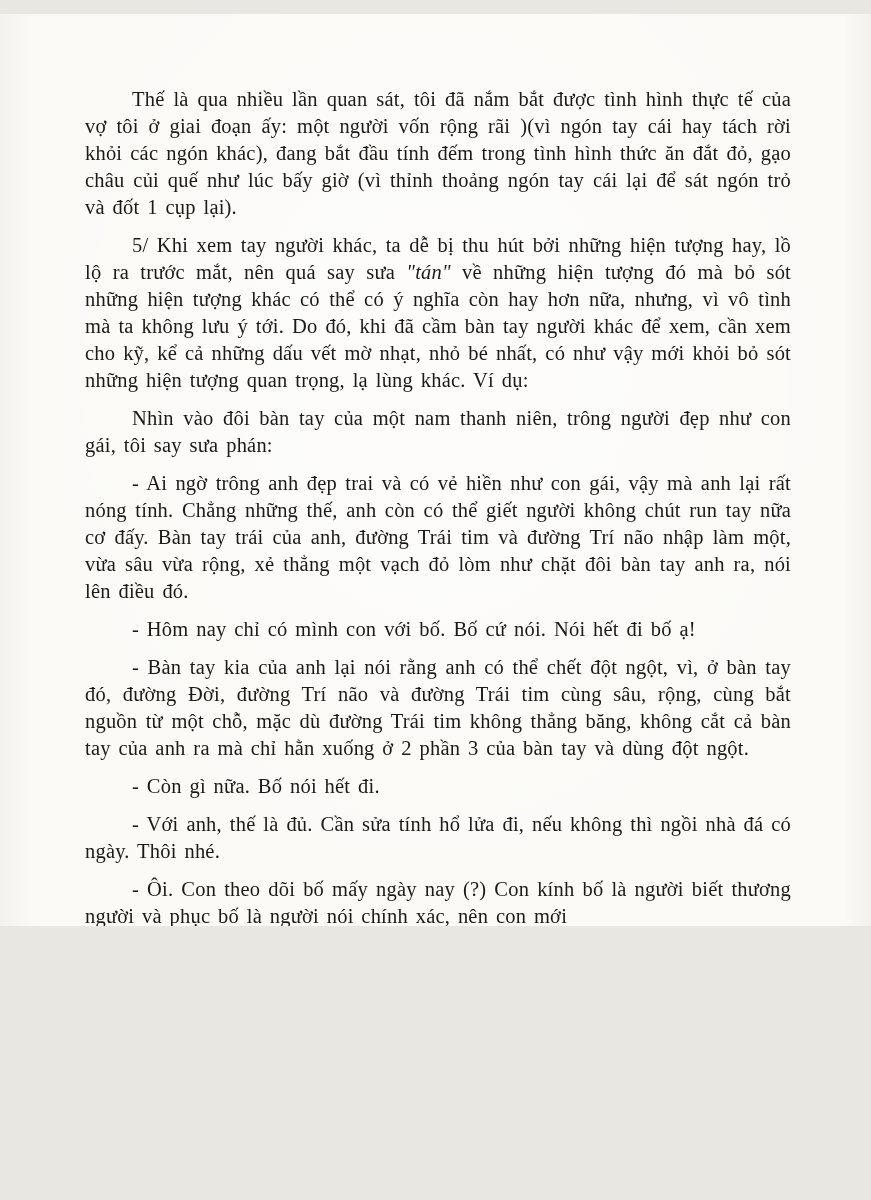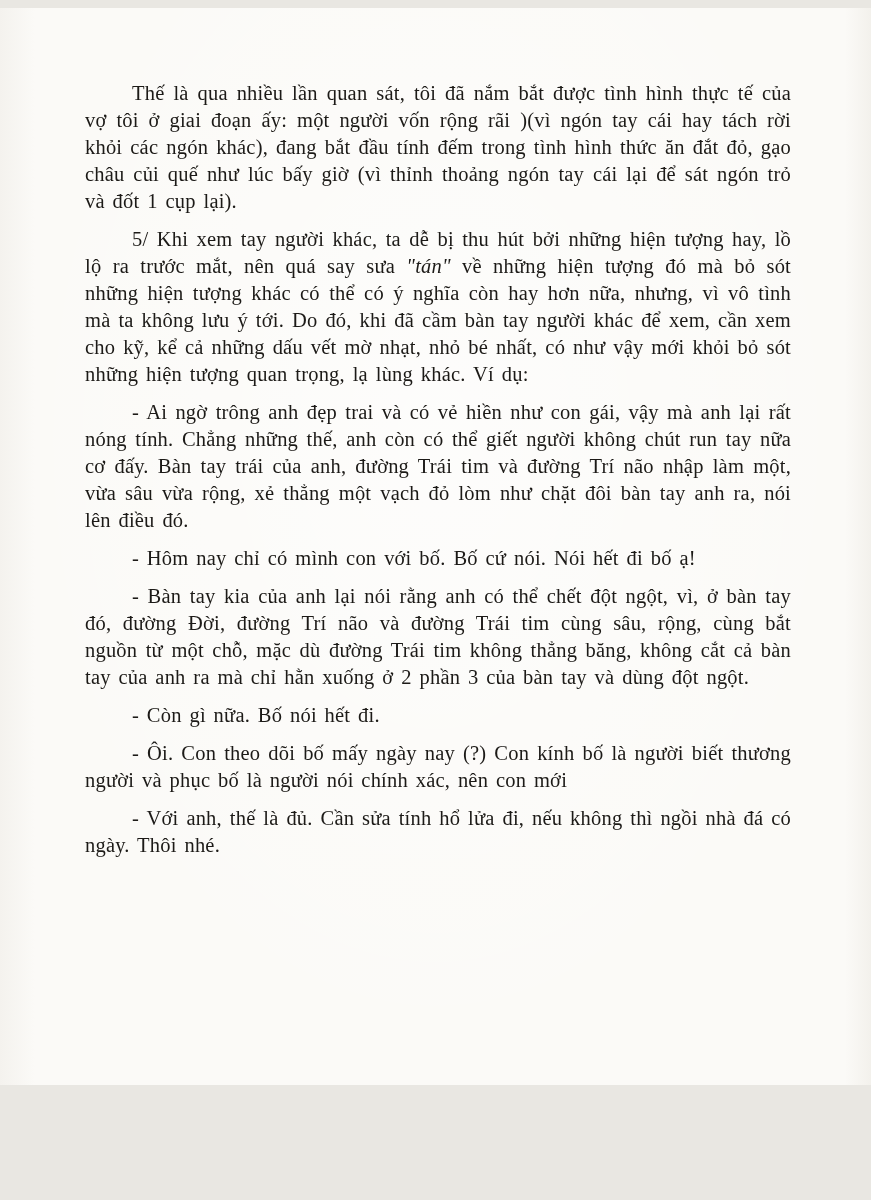--- a/index.html
+++ b/index.html
@@ -3,22 +3,22 @@
 <meta charset="utf-8">
 <style>
   html, body {
     margin: 0;
     padding: 0;
     background: #e9e7e2;
   }
   .page {
     position: relative;
     width: 871px;
-    height: 1077px;
-    margin: 8px auto;
+    height: 912px;
+    margin: 14px auto;
     background:
       radial-gradient(ellipse at 50% 40%, rgba(255,255,255,0.55) 0%, rgba(255,255,255,0) 70%),
       linear-gradient(90deg, #f4f2ee 0%, #fbfaf7 4%, #fbfaf7 97%, #f3f1ec 100%),
       #fbfaf7;
     overflow: hidden;
     font-family: "Liberation Serif", "DejaVu Serif", serif;
     color: #1c1a17;
   }
   .text-block {
     position: absolute;
@@ -60,33 +60,34 @@
 </head>
 <body>
 
 <div class="page">
   <div class="text-block">
 
     <p class="para"><span>Thế là qua nhiều lần quan sát, tôi đã nắm bắt được tình hình thực tế của vợ tôi ở giai đoạn ấy: một người vốn rộng rãi )(vì ngón tay cái hay tách rời khỏi các ngón khác), đang bắt đầu tính đếm trong tình hình thức ăn đắt đỏ, gạo châu củi quế như lúc bấy giờ (vì thỉnh thoảng ngón tay cái lại để sát ngón trỏ và đốt 1 cụp lại).</span></p>
 
     <p class="para"><span>5/ Khi xem tay người khác, ta dễ bị thu hút bởi những hiện tượng hay, lồ lộ ra trước mắt, nên quá say sưa </span><em>"tán"</em><span> về những hiện tượng đó mà bỏ sót những hiện tượng khác có thể có ý nghĩa còn hay hơn nữa, nhưng, vì vô tình mà ta không lưu ý tới. Do đó, khi đã cầm bàn tay người khác để xem, cần xem cho kỹ, kể cả những dấu vết mờ nhạt, nhỏ bé nhất, có như vậy mới khỏi bỏ sót những hiện tượng quan trọng, lạ lùng khác. Ví dụ:</span></p>
 
+    <p class="para"><span>Nhìn vào đôi bàn tay của một nam thanh niên, trông người đẹp như con gái, tôi say sưa phán:</span></p>
 
 
     <p class="para"><span>- Ai ngờ trông anh đẹp trai và có vẻ hiền như con gái, vậy mà anh lại rất nóng tính. Chẳng những thế, anh còn có thể giết người không chút run tay nữa cơ đấy. Bàn tay trái của anh, đường Trái tim và đường Trí não nhập làm một, vừa sâu vừa rộng, xẻ thẳng một vạch đỏ lòm như chặt đôi bàn tay anh ra, nói lên điều đó.</span></p>
 
     <p class="para"><span>- Hôm nay chỉ có mình con với bố. Bố cứ nói. Nói hết đi bố ạ!</span></p>
 
 
     <p class="para"><span>- Bàn tay kia của anh lại nói rằng anh có thể chết đột ngột, vì, ở bàn tay đó, đường Đời, đường Trí não và đường Trái tim cùng sâu, rộng, cùng bắt nguồn từ một chỗ, mặc dù đường Trái tim không thẳng băng, không cắt cả bàn tay của anh ra mà chỉ hằn xuống ở 2 phần 3 của bàn tay và dùng đột ngột.</span></p>
 
     <p class="para"><span>- Còn gì nữa. Bố nói hết đi.</span></p>
 
+    <p class="para"><span>- Với anh, thế là đủ. Cần sửa tính hổ lửa đi, nếu không thì ngồi nhà đá có ngày. Thôi nhé.</span></p>
+
     <p class="para"><span>- Ôi. Con theo dõi bố mấy ngày nay (?) Con kính bố là người biết thương người và phục bố là người nói chính xác, nên con mới</span></p>
-
-    <p class="para"><span>- Với anh, thế là đủ. Cần sửa tính hổ lửa đi, nếu không thì ngồi nhà đá có ngày. Thôi nhé.</span></p>
 
   </div>
 
   <div class="page-number">374</div>
 
   <div class="stray-mark">,</div>
 </div>
 
 </body></html>

